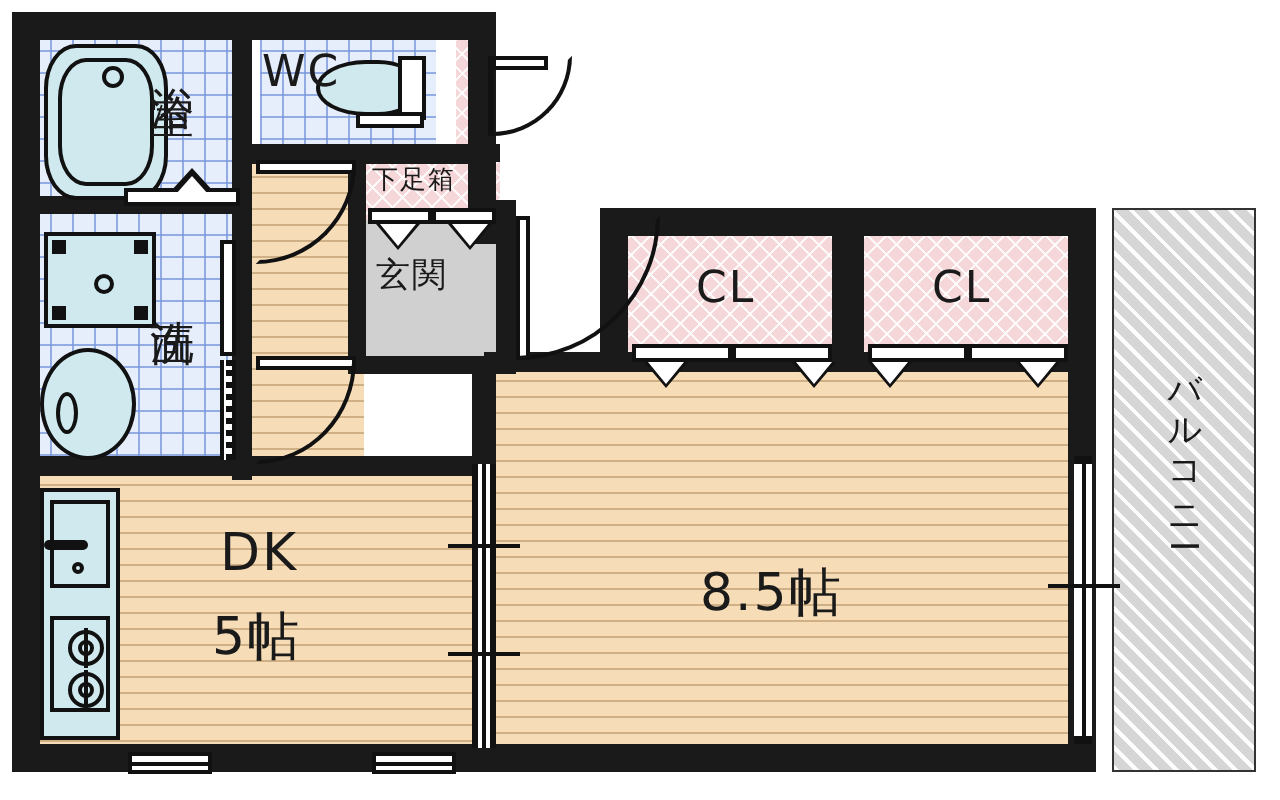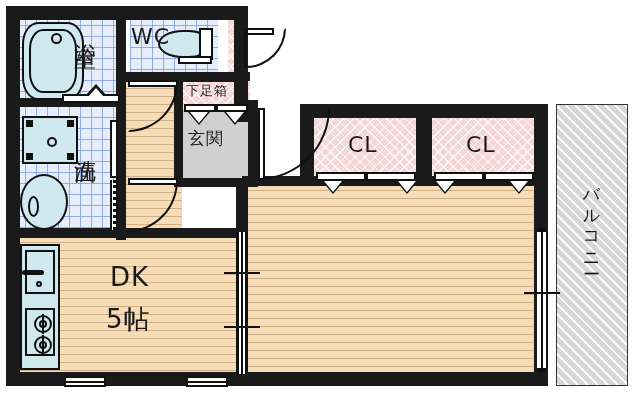--- a/index.html
+++ b/index.html
@@ -252,19 +252,20 @@
 
   <div class="lbl lbl-room-sm lbl-vert" style="left:74px;top:142px;">洗面</div>
 
   <div class="lbl lbl-sm" style="left:188px;top:130px;">玄関</div>
 
   <div class="lbl lbl-xs" style="left:186px;top:84px;">下足箱</div>
 
   <div class="lbl lbl-room" style="left:110px;top:264px;">DK</div>
   <div class="lbl lbl-room" style="left:106px;top:306px;">5帖</div>
 
+  <div class="lbl lbl-room" style="left:350px;top:284px;">8.5帖</div>
 
   <div class="lbl lbl-room-sm" style="left:348px;top:134px;">CL</div>
   <div class="lbl lbl-room-sm" style="left:466px;top:134px;">CL</div>
 
   <div class="lbl lbl-sm lbl-vert" style="left:583px;top:175px;">バルコニー</div>
 
 </div>
 
 </body></html>

